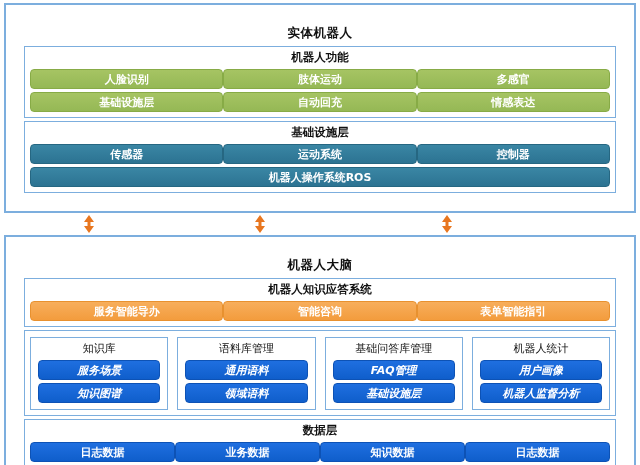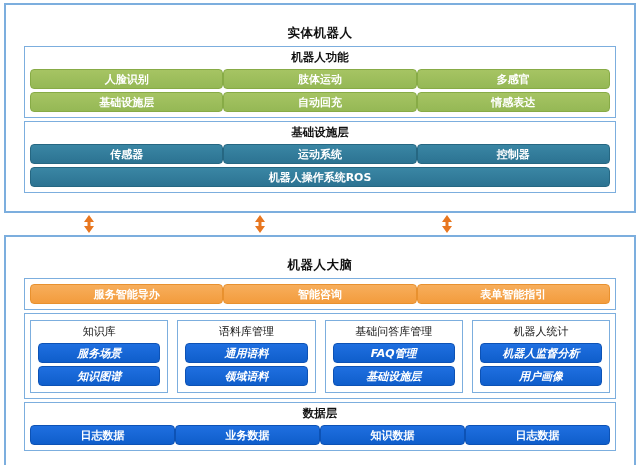--- a/index.html
+++ b/index.html
@@ -174,20 +174,21 @@
     </svg>
     <svg class="arrow" style="left:437px;" viewBox="0 0 12 18">
       <path d="M6 0 L11 7 L7.5 7 L7.5 11 L11 11 L6 18 L1 11 L4.5 11 L4.5 7 L1 7 Z" fill="#e8761f"></path>
     </svg>
   </div>
 
   <div class="outer">
     <div class="outer-title">机器人大脑</div>
 
     <div class="layer">
+      <div class="layer-title">机器人知识应答系统</div>
       <div class="row">
         <div class="cell">
           <div class="pill orange">服务智能导办</div>
         </div>
         <div class="cell">
           <div class="pill orange">智能咨询</div>
         </div>
         <div class="cell">
           <div class="pill orange">表单智能指引</div>
         </div>
@@ -210,22 +211,22 @@
         </div>
 
         <div class="kb-panel">
           <div class="kb-head">基础问答库管理</div>
           <div class="pill blue">FAQ管理</div>
           <div class="pill blue">基础设施层</div>
         </div>
 
         <div class="kb-panel">
           <div class="kb-head">机器人统计</div>
+          <div class="pill blue">用户画像</div>
           <div class="pill blue">机器人监督分析</div>
-          <div class="pill blue">用户画像</div>
         </div>
 
       </div>
     </div>
 
     <div class="layer">
       <div class="layer-title">数据层</div>
       <div class="row">
         <div class="cell">
           <div class="pill blue">日志数据</div>

